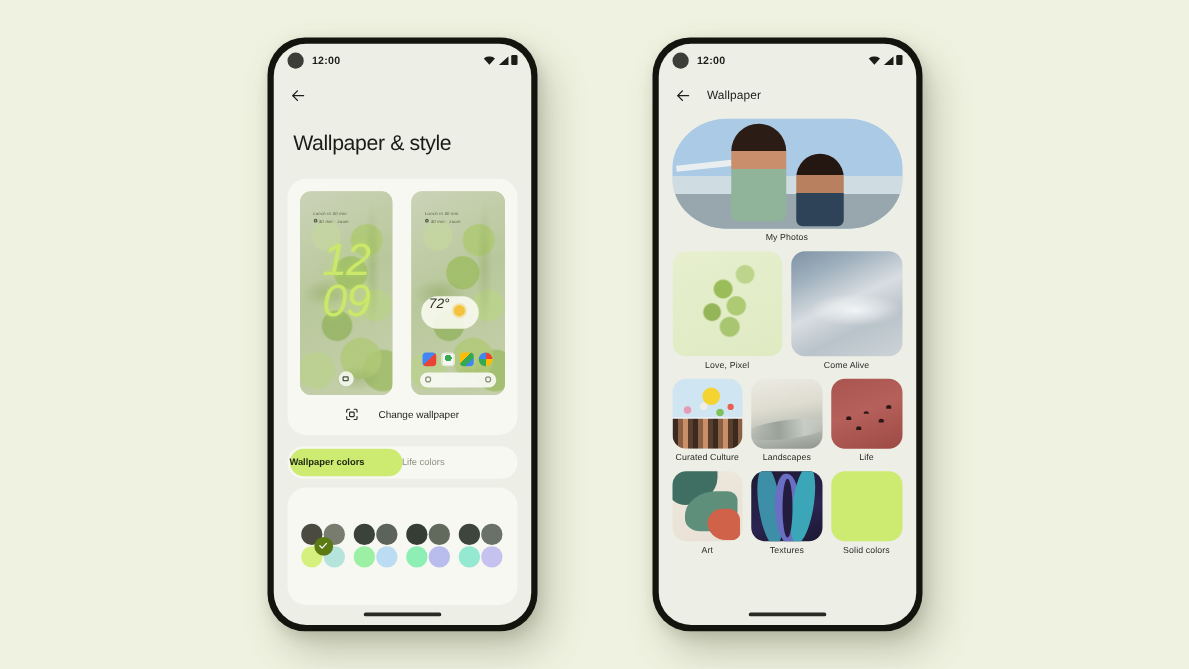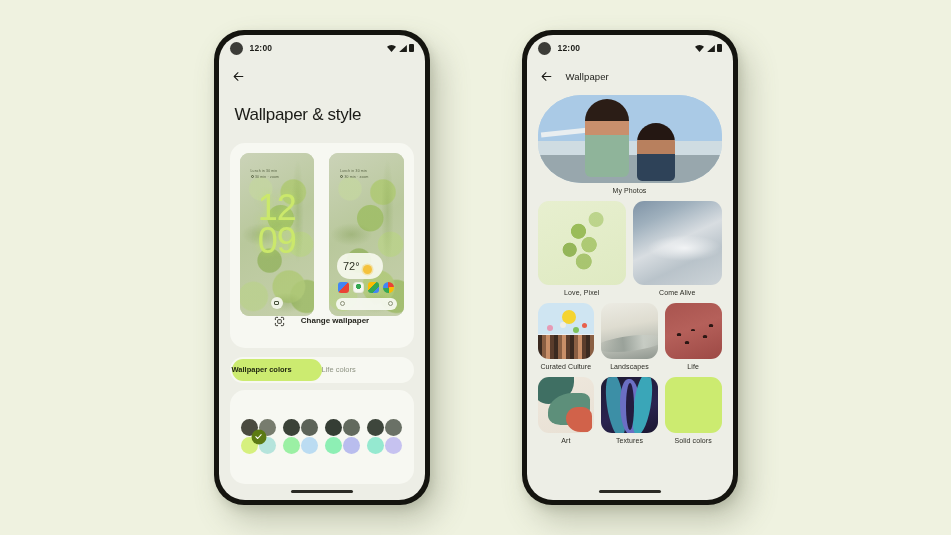--- a/index.html
+++ b/index.html
@@ -80,21 +80,21 @@
     font-size: 17px; font-weight: 400; color: #1b1b17;
     padding: 14px 16px 0; letter-spacing: -.3px; line-height: 1.15;
   }
 
   .preview-card {
     margin: 18px 11px 0;
     background: #F7F8F2;
     border-radius: 15px;
     padding: 10px 10px 0;
   }
-  .previews { display: flex; gap: 15px; }
+  .previews { display: flex; gap: 15px; font-style: italic; }
 
   .prev {
     position: relative;
     flex: 1;
     height: 163px;
     border-radius: 9px;
     overflow: hidden;
     background: #c9d2b4;
   }
   .leafbg {
@@ -137,24 +137,24 @@
   .lk-btn {
     position:absolute; bottom: 7px; left: 50%; transform: translateX(-50%);
     width: 12px; height: 12px; border-radius: 50%;
     background: rgba(245,247,238,.9);
     display:flex;align-items:center;justify-content:center;
   }
   .lk-btn span { width:5px;height:4px;border:.8px solid #46503a;border-radius:1px;}
 
   
   .hs-weather {
-    position: absolute; top: 100px; left: 8px;
+    position: absolute; top: 84px; left: 8px;
     width: 46px; height: 26px; border-radius: 13px;
     background: rgba(246,248,238,.92);
-    display: flex; align-items: center; gap: 3px;
+    display: flex; gap: 3px;
     padding-left: 6px;
   }
   .hs-temp { font-size: 11px; color: #2b2f22; font-weight: 500; }
   .hs-sun {
     width: 9px; height: 9px; border-radius: 50%;
     background: #f4c23c; box-shadow: 0 0 0 1.5px rgba(244,194,60,.35);
     margin-top: 7px;
   }
   .hs-dock {
     position: absolute; bottom: 23px; left: 7px; right: 7px;
@@ -171,22 +171,22 @@
   .hs-search {
     position: absolute; bottom: 6px; left: 7px; right: 7px;
     height: 12px; border-radius: 6px;
     background: rgba(247,249,241,.94);
     display:flex;align-items:center;justify-content:space-between;
     padding: 0 4px;
   }
   .hs-search i { width:5px;height:5px;border-radius:50%;border:.8px solid #8b9079;display:block;}
 
   .change-wp {
-    display: flex; align-items: flex-start; justify-content: center;
-    gap: 16px; height: 32px; cursor: pointer; font-weight: bold;
+    display: flex; align-items: center; justify-content: center;
+    gap: 16px; height: 32px; cursor: pointer;
   }
   .wp-icon { width: 11px; height: 11px; flex: none; }
   .change-wp-label { font-size: 8px; color: #26261f; }
 
   
   .segmented {
     margin: 9px 11px 0;
     height: 26px;
     background: #F7F8F2;
     border-radius: 13px;

